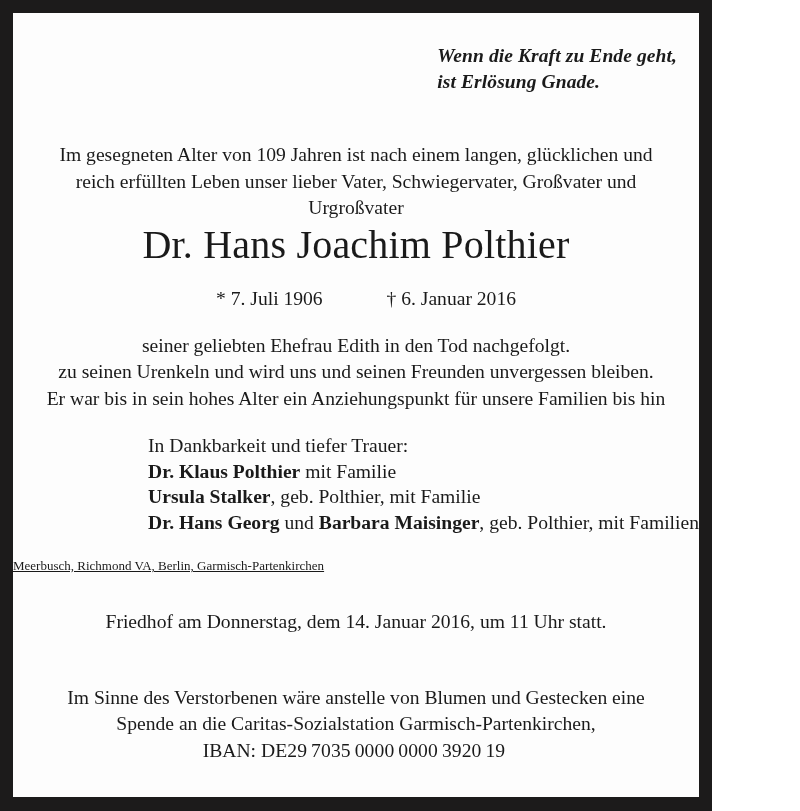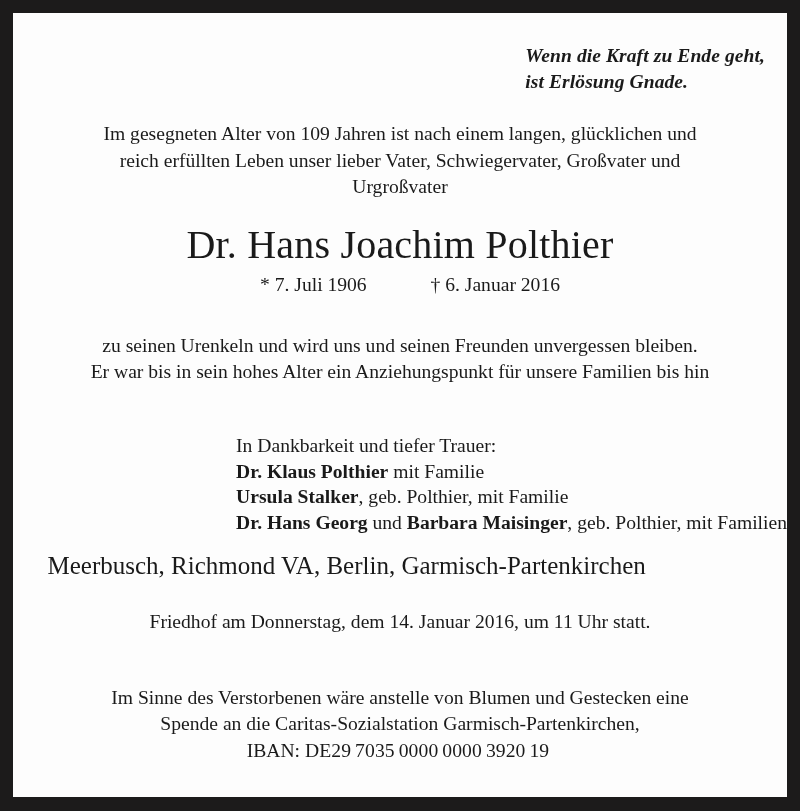--- a/index.html
+++ b/index.html
@@ -10,21 +10,21 @@
     width: 800px;
     height: 811px;
     background: #ffffff;
     font-family: "Liberation Serif", "DejaVu Serif", serif;
     color: #1a1a1a;
     overflow: hidden;
   }
 
   .notice-frame {
     box-sizing: border-box;
-    width: 800px;
+    width: 712px;
     height: 811px;
     background: #1c1b1b;
     padding: 13px 13px 14px 13px;
   }
 
   .notice-inner {
     box-sizing: border-box;
     width: 100%;
     height: 100%;
     background: #fdfdfd;
@@ -47,36 +47,36 @@
 
   
   .block {
     position: absolute;
     left: 0;
     right: 0;
     text-align: center;
   }
 
   .intro {
-    top: 108px;
+    top: 129px;
     font-size: 19.6px;
     line-height: 26.6px;
     padding: 0 14px;
   }
 
   .name-line {
     top: 208px;
     font-size: 40px;
     line-height: 48px;
     letter-spacing: 0.2px;
     font-weight: normal;
   }
 
   .dates-line {
-    top: 258px;
+    top: 272px;
     font-size: 19.6px;
     line-height: 28px;
     padding-left: 20px;
   }
   .dates-line .gap {
     display: inline-block;
     width: 54px;
   }
 
   .tribute {
@@ -101,23 +101,24 @@
     font-weight: bold;
   }
 
   .places-wrap {
     top: 540px;
     display: flex;
     justify-content: center;
   }
   .places {
     text-align: left;
-    font-size: 25px;
+    font-size: 13px;
     line-height: 26px;
     width: 705px;
+    text-decoration: underline;
   }
 
   .ceremony {
     top: 596px;
     font-size: 19.6px;
     line-height: 26.4px;
     padding: 0 14px;
   }
 
   .donation {
@@ -155,20 +156,21 @@
 
     <div class="block dates-line">
       <span>*</span>
       <span>7. Juli 1906</span>
       <span class="gap"></span>
       <span>†</span>
       <span>6. Januar 2016</span>
     </div>
 
     <div class="block tribute">
+      <div>seiner geliebten Ehefrau Edith in den Tod nachgefolgt.</div>
       <div>zu seinen Urenkeln und wird uns und seinen Freunden unvergessen bleiben.</div>
       <div>Er war bis in sein hohes Alter ein Anziehungspunkt für unsere Familien bis hin</div>
     </div>
 
     <div class="block mourners-wrap">
       <div class="mourners">
         <div>In Dankbarkeit und tiefer Trauer:</div>
         <div>
           <b>Dr. Klaus Polthier</b><span> mit Familie</span>
         </div>

